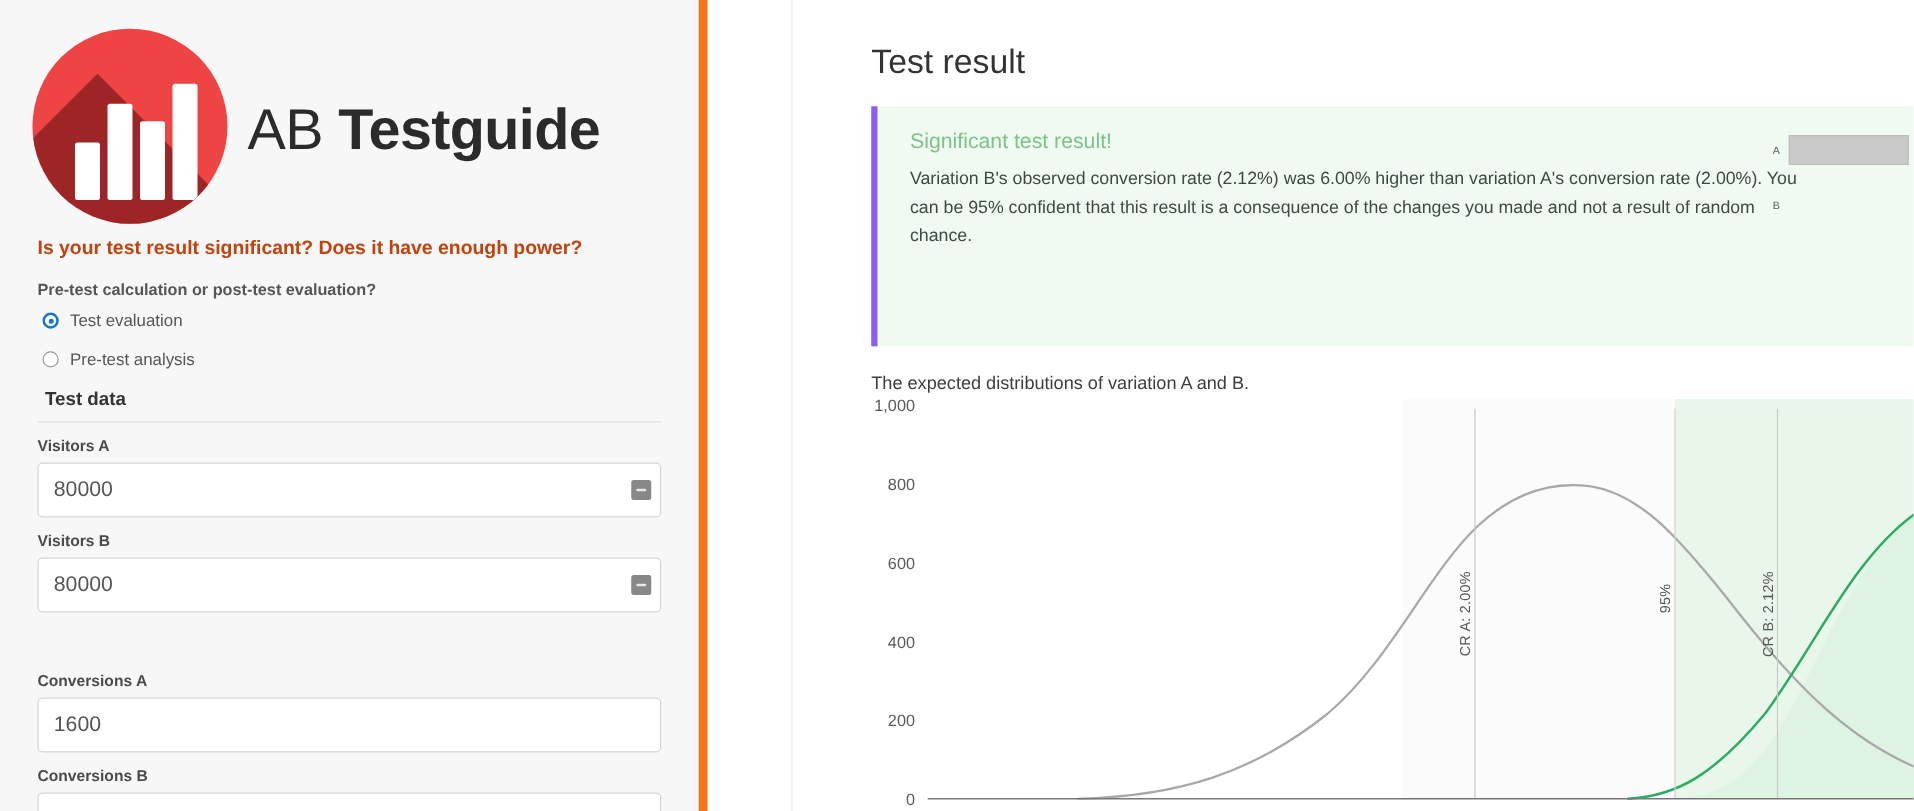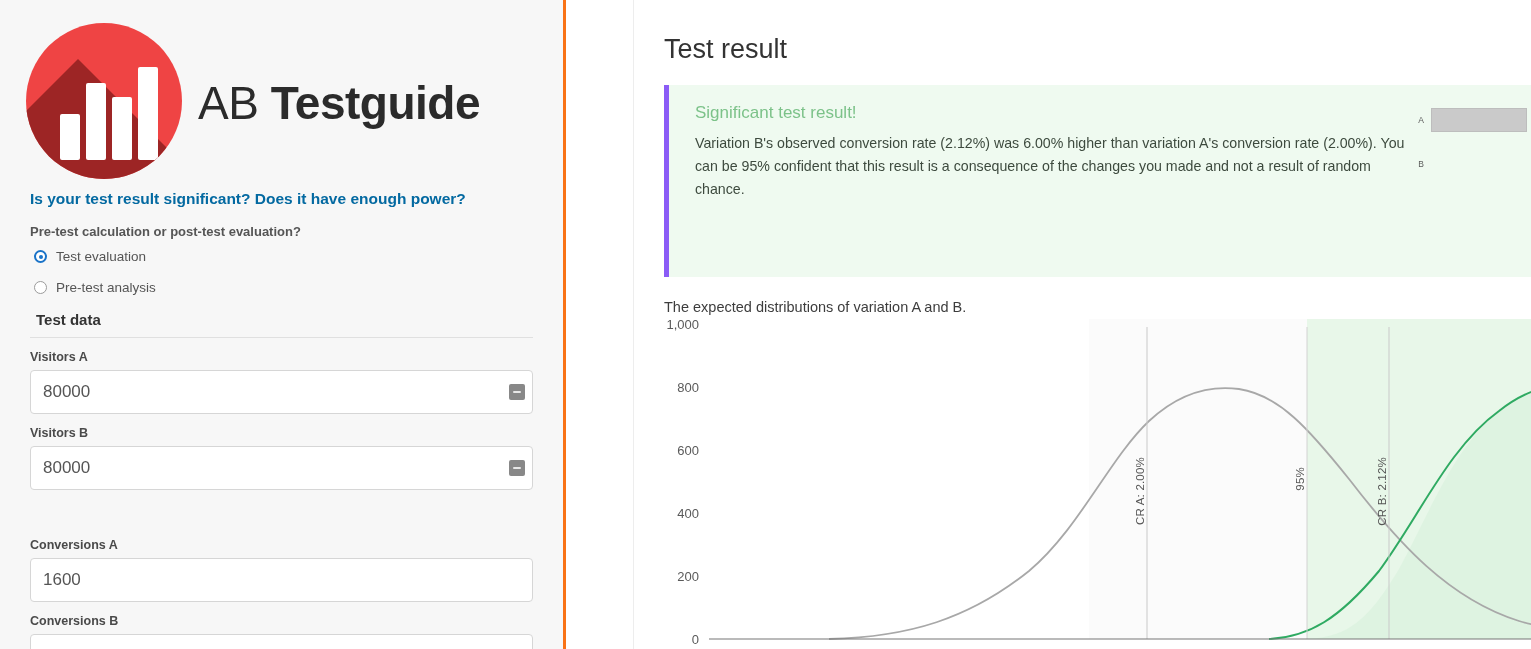--- a/index.html
+++ b/index.html
@@ -9,21 +9,21 @@
     font-family:"Liberation Sans", sans-serif;
     overflow:hidden;
     position:relative;
   }
   #app{position:absolute;inset:0;display:flex;}
 
   
   .left-panel{
     width:566px;height:649px;
     background:#f7f7f7;
-    border-right:3px solid #f97316;
+    border-right:7px solid #f97316;
     box-sizing:border-box;
     position:relative;
     flex:0 0 566px;
   }
   .left-inner{padding:14px 30px 0 30px;}
 
   .logo-row{display:flex;align-items:center;height:170px;margin-top:4px;}
   .logo-mark{
     position:relative;width:160px;height:160px;flex:0 0 160px;
     margin-left:-4px;
@@ -39,21 +39,21 @@
   }
   .bar{position:absolute;background:#fff;border-radius:2px;}
   .b1{left:34px;top:91px;width:20px;height:46px;}
   .b2{left:60px;top:60px;width:20px;height:77px;}
   .b3{left:86px;top:74px;width:20px;height:63px;}
   .b4{left:112px;top:44px;width:20px;height:93px;}
 
   .logo-text{font-size:46px;color:#2b2b2b;margin-left:12px;letter-spacing:-.5px;white-space:nowrap;}
   .logo-text .lt-bold{font-weight:bold;}
 
-  .tagline{font-size:15.5px;font-weight:bold;color:#0369a1;margin:2px 0 2px 0;}
+  .tagline{font-size:15.5px;font-weight:bold;color:#c2410c;margin:2px 0 2px 0;}
   .intro{font-size:14.5px;color:#555;line-height:20px;max-width:500px;margin-bottom:6px;}
 
   .q-label{font-size:13px;font-weight:bold;color:#555;margin:16px 0 10px 0;}
 
   .radio-row{display:flex;align-items:center;margin:0 0 16px 4px;font-size:13.5px;color:#555;}
   .radio-row:last-of-type{margin-bottom:10px;}
   .radio{
     width:13px;height:13px;border-radius:50%;border:1px solid #9b9b9b;background:#fff;
     margin-right:9px;flex:0 0 13px;box-sizing:border-box;position:relative;
   }
@@ -95,20 +95,21 @@
     font-family:"Liberation Sans", sans-serif;
     box-shadow:0 1px 0 rgba(0,0,0,.08);
   }
 
   
   .right-panel{
     flex:1;position:relative;background:#fff;
     border-left:1px solid #ededed;
     margin-left:67px;
     overflow:hidden;
+    padding-left:33px;
   }
   .rp-inner{padding:34px 0 0 30px;}
   .page-title{font-size:27px;color:#333;font-weight:normal;margin:0 0 20px 0;}
 
   .alert{
     position:relative;
     background:#effaf0;border-left:5px solid #8b5cf6;
     padding:18px 20px 22px 26px;
     height:192px;box-sizing:border-box;
     width:calc(100% - 0px);

